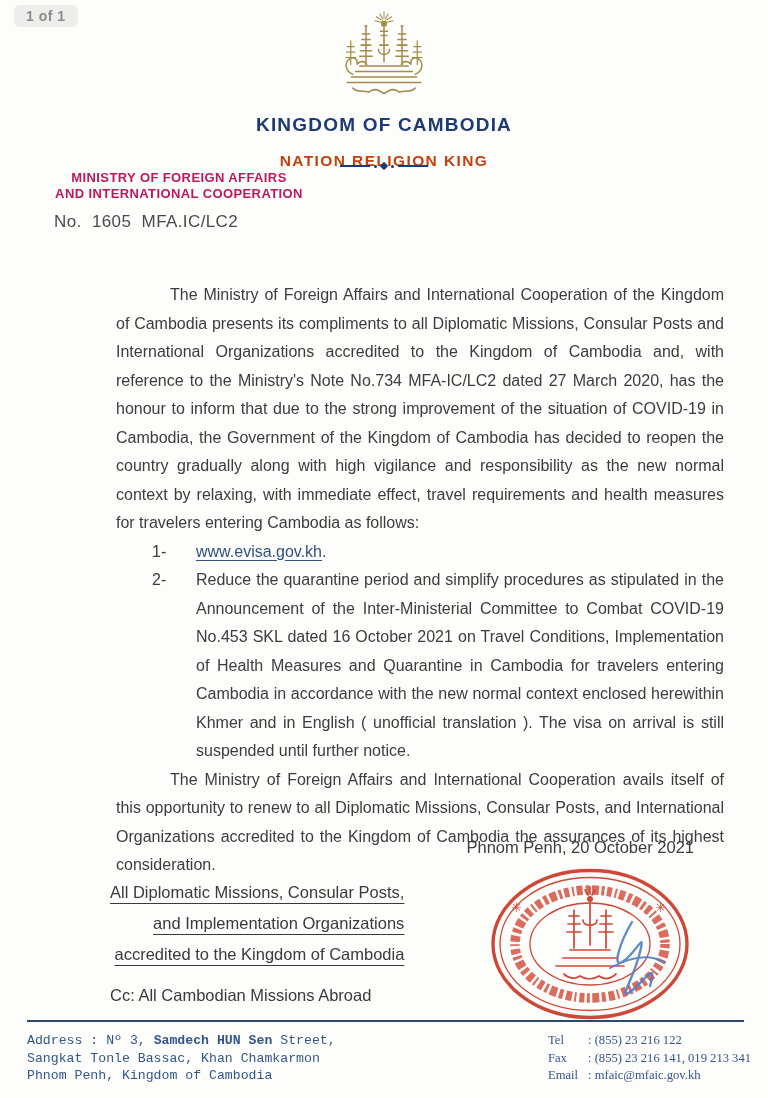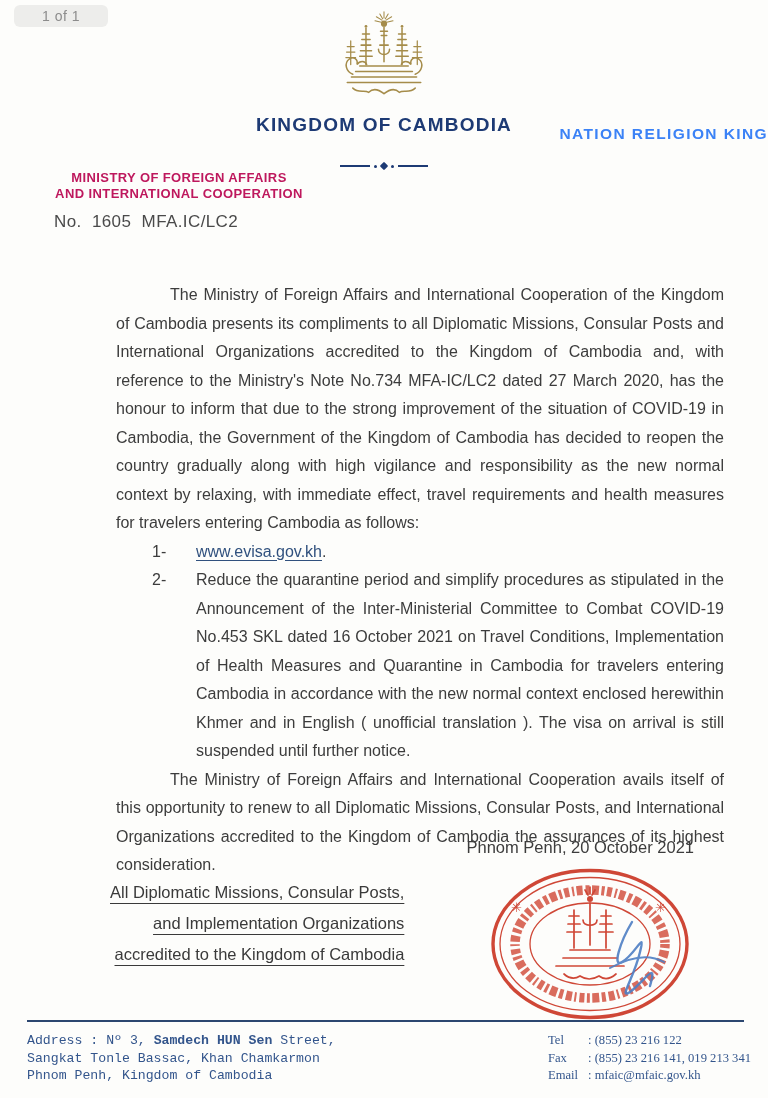--- a/index.html
+++ b/index.html
@@ -7,31 +7,31 @@
   .page {
     position:relative; width:768px; height:1098px; margin:0 auto;
     background:#fdfdfb; overflow:hidden;
     font-family:"Liberation Sans","DejaVu Sans",sans-serif;
     color:#3c3c3c;
   }
   
   .page-badge {
     position:absolute; left:14px; top:5px;
     background:#ededeb; color:#8c8c8c; border-radius:6px;
-    padding:3px 28px; font-size:14px; font-weight:400; letter-spacing:.5px;
+    padding:3px 12px; font-size:14px; font-weight:700; letter-spacing:.5px;
   }
   
   .crest { position:absolute; left:50%; transform:translateX(-50%); top:6px; width:104px; height:106px; }
   .kingdom-title {
     position:absolute; top:114px; left:0; right:0; text-align:center;
     color:#1d3a74; font-weight:700; font-size:19px; letter-spacing:1.2px;
   }
   .motto {
-    position:absolute; top:125px; left:0; right:0; text-align:right;
-    color:#3b82f6; font-weight:700; font-size:15.5px; letter-spacing:1.4px;
+    position:absolute; top:152px; left:0; right:0; text-align:center;
+    color:#c2410c; font-weight:700; font-size:15.5px; letter-spacing:1.4px;
   }
   .ornament { position:absolute; top:163px; left:50%; transform:translateX(-50%); display:flex; align-items:center; gap:4px; }
   .ornament .bar { width:30px; height:1.6px; background:#1d3a74; }
   .ornament .dot { width:3px; height:3px; background:#1d3a74; border-radius:50%; }
   .ornament .diamond { width:6px; height:6px; background:#1d3a74; transform:rotate(45deg); border-radius:1px; }
   .ministry {
     position:absolute; left:28px; top:170px; width:302px; text-align:center;
     color:#be185d; font-weight:700; font-size:13px; line-height:16px; letter-spacing:.4px;
   }
   .refno {
@@ -140,20 +140,21 @@
     </div>
     <p class="para">The Ministry of Foreign Affairs and International Cooperation avails itself of this opportunity to renew to all Diplomatic Missions, Consular Posts, and International Organizations accredited to the Kingdom of Cambodia the assurances of its highest consideration.</p>
   </div>
 
   <div class="dateline">Phnom Penh, 20 October 2021</div>
 
   <div class="addressee">
     <div class="u-line">All Diplomatic Missions, Consular Posts,</div>
     <div class="u-line">and Implementation Organizations</div>
     <div class="u-line">accredited to the Kingdom of Cambodia</div>
+    <div class="cc-line">Cc: All Cambodian Missions Abroad</div>
   </div>
 
   <span class="seal">
     <svg viewBox="0 0 206 156" width="206" height="156">
       <g stroke="#cf4736" fill="none">
         <ellipse cx="103" cy="78" rx="97" ry="73.5" stroke-width="3.4"></ellipse>
         <ellipse cx="103" cy="78" rx="90" ry="66.5" stroke-width="1.3"></ellipse>
         <ellipse cx="103" cy="78" rx="75" ry="54" stroke-width="9.5" opacity=".8" stroke-dasharray="4 2.5 7 2.5 3 2.5 5 3 2 2.5 6 3"></ellipse>
         <ellipse cx="103" cy="78" rx="60" ry="41" stroke-width="1.3"></ellipse>
         <text x="24" y="46" font-size="13" fill="#cf4736" stroke="none">✳</text>

